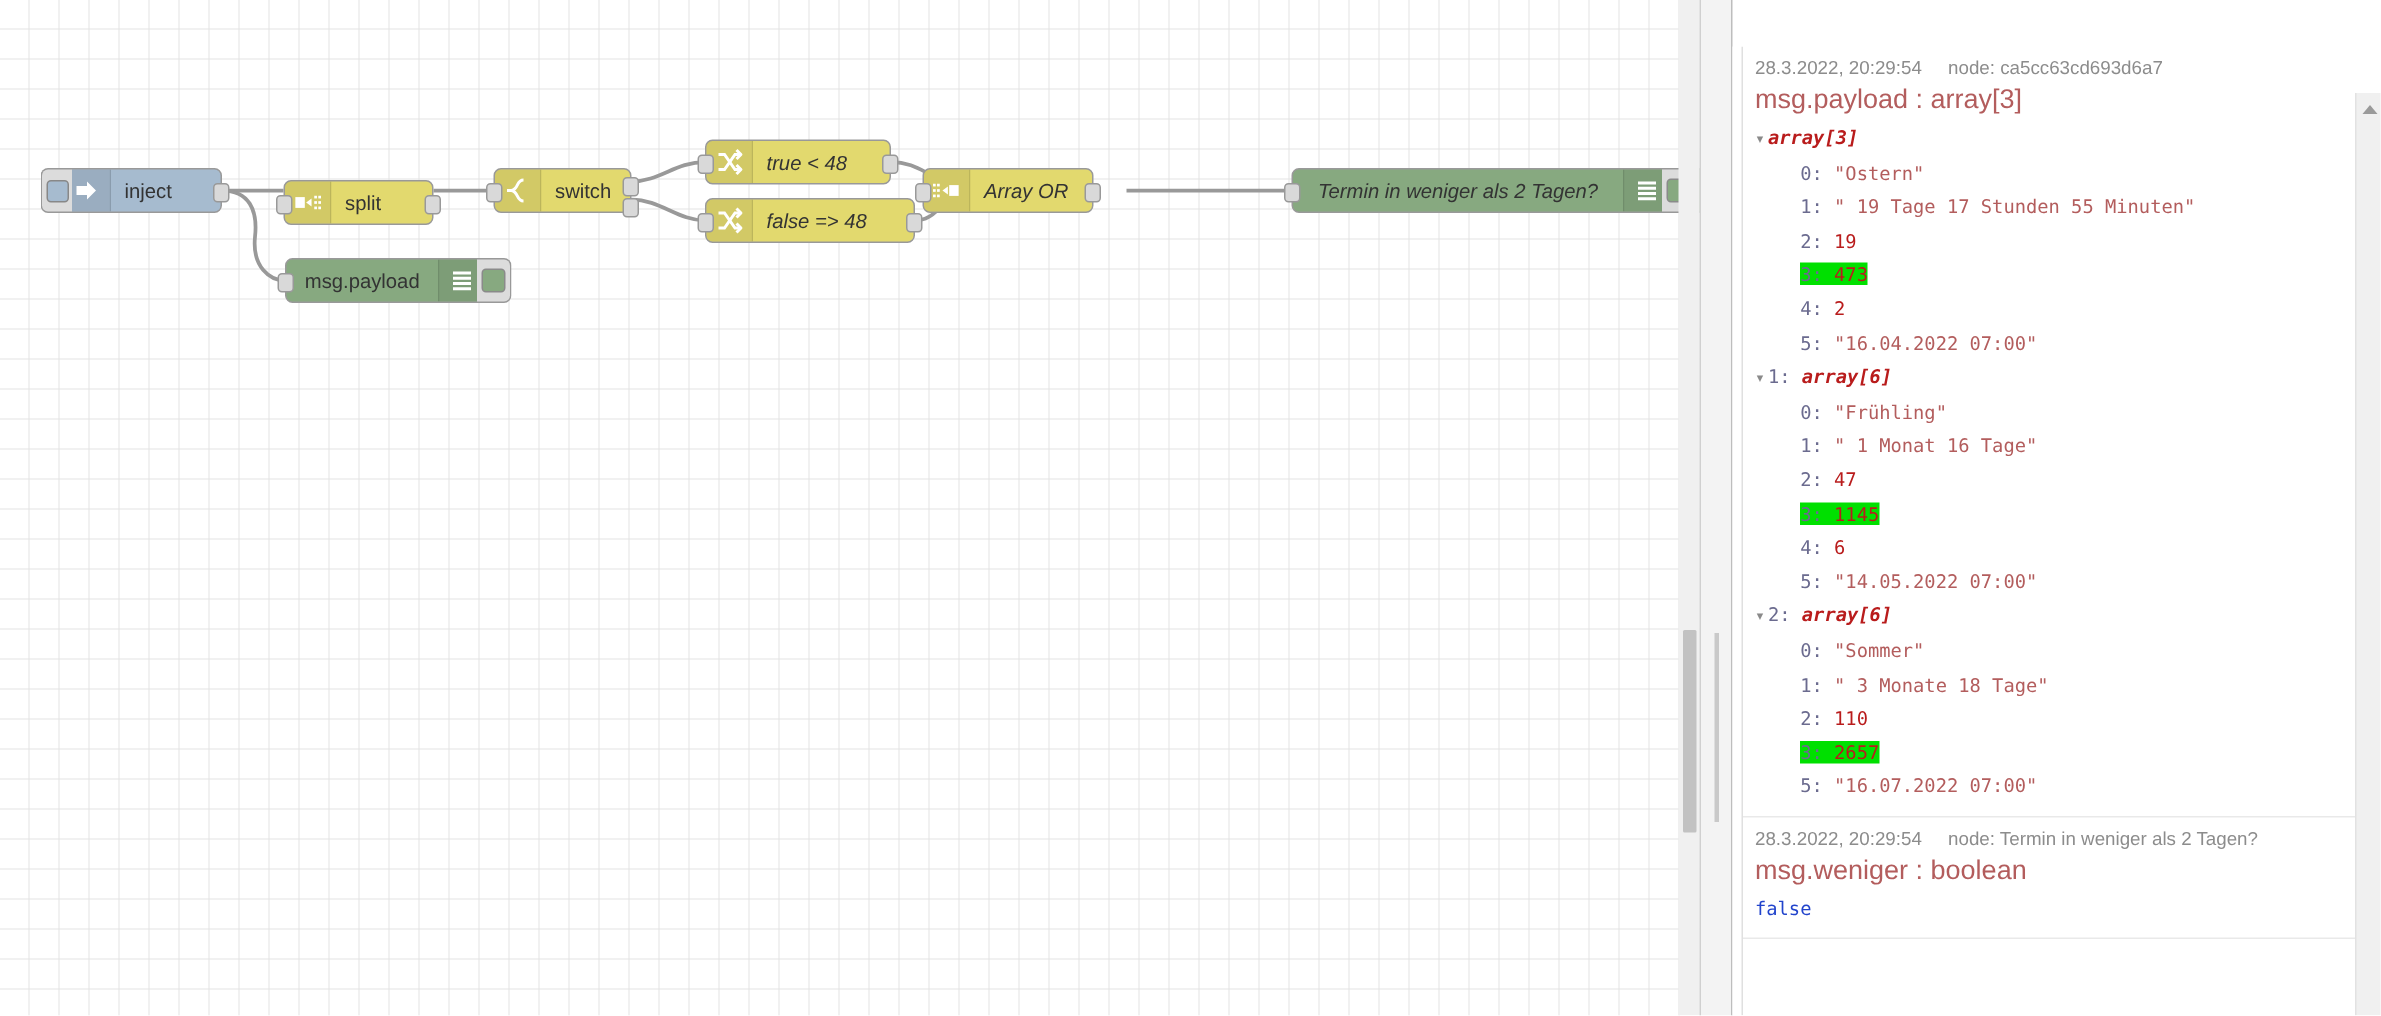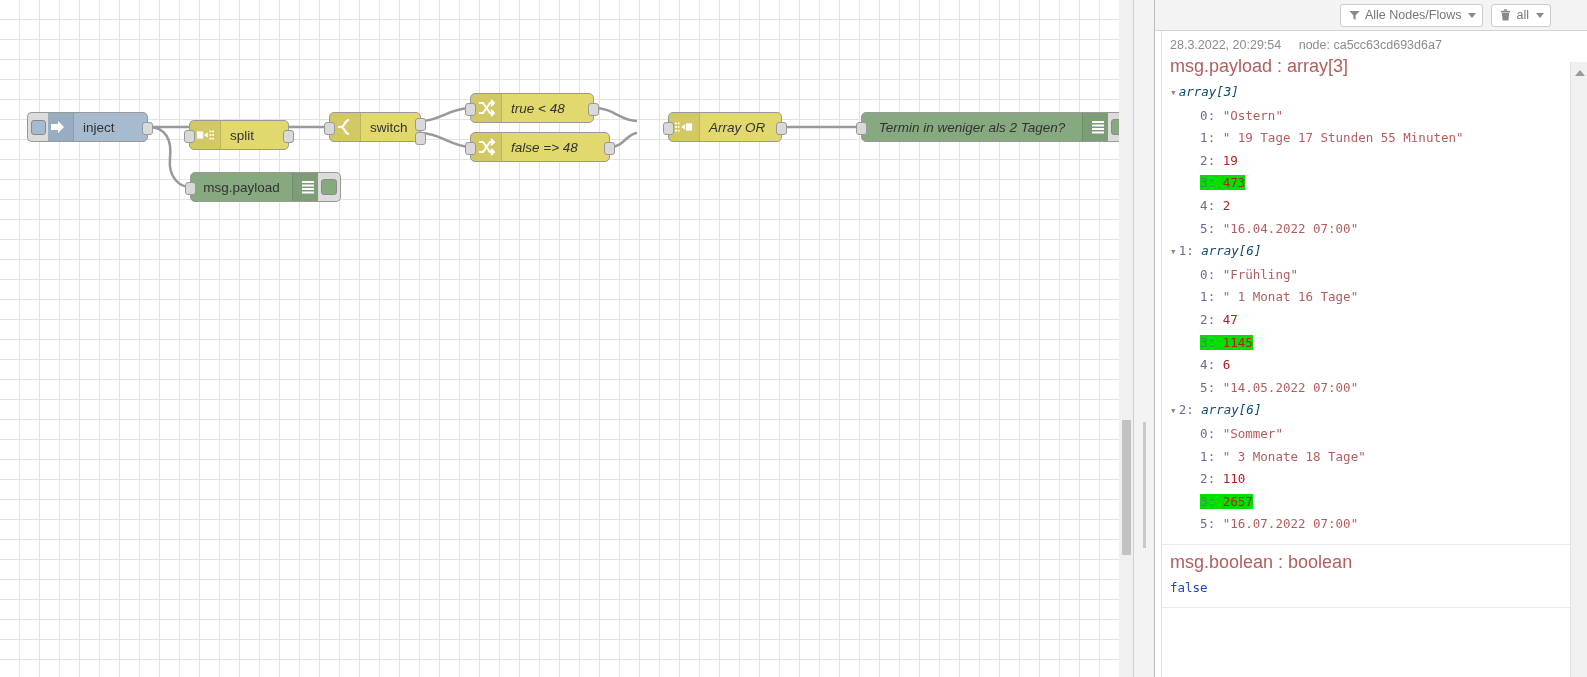--- a/index.html
+++ b/index.html
@@ -251,21 +251,21 @@
   }
   .msg-body {
     font-family: "DejaVu Sans Mono", monospace;
     font-size: 12.5px;
     line-height: 22.6px;
     padding: 0 8px 2px 8px;
   }
   .row { white-space: pre; }
   .tw { color: #8a8a8a; font-size: 11px; margin-right: 2px; }
   .tkey   { color: #6b6b8f; }
-  .tmeta  { color: #0c4a6e; font-style: italic; }
+  .tmeta  { color: #b91c1c; font-style: italic; font-weight: bold; }
   .tstr   { color: #b35d5d; }
   .tnum   { color: #b91c1c; }
   .tbool  { color: #2244cc; }
   .hl { background: #00e000; }
 
   #sb-scroll {
     position: absolute;
     right: 0; top: 31px;
     width: 17px; bottom: 0;
     background: #f0f0f0;
@@ -373,21 +373,21 @@
           <path d="M2 14 H6 L13 4 H16" fill="none" stroke="#ffffff" stroke-width="2"></path>
           <path d="M14 1 l3 3 -3 3" fill="none" stroke="#ffffff" stroke-width="2"></path>
           <path d="M14 11 l3 3 -3 3" fill="none" stroke="#ffffff" stroke-width="2"></path>
         </svg>
       </div>
       <div class="label ital">false =&gt; 48</div>
       <div class="port in"></div>
       <div class="port out"></div>
     </div>
 
-    <div class="node func" style="left:668px; top:112px; width:114px;">
+    <div class="node func" style="left:615px; top:112px; width:114px;">
       <div class="icon-box">
         <svg class="gl" width="18" height="14" viewBox="0 0 20 14">
           <g fill="#ffffff">
             <rect x="0" y="2" width="2" height="2"></rect>
               <rect x="3" y="2" width="2" height="2"></rect>
             <rect x="0" y="6" width="2" height="2"></rect>
               <rect x="3" y="6" width="2" height="2"></rect>
             <rect x="0" y="10" width="2" height="2"></rect>
               <rect x="3" y="10" width="2" height="2"></rect>
           </g>
@@ -442,42 +442,20 @@
       <div class="thumb"></div>
     </div>
   </div>
 
   <div id="divider">
     <div class="grip"></div>
   </div>
 
   <div id="sidebar">
 
-    <div id="sb-toolbar">
-      <div class="tb-btn">
-        <span class="tb-ico">
-          <svg width="11" height="11" viewBox="0 0 12 12">
-            <path d="M0.5 1 H11.5 L7.2 6 V11 L4.8 9.5 V6 z" fill="#8a8a8a"></path>
-          </svg>
-        </span>
-        <span>Alle Nodes/Flows</span>
-        <span class="caret"></span>
-      </div>
-      <div class="tb-btn">
-        <span class="tb-ico">
-          <svg width="11" height="12" viewBox="0 0 12 13">
-            <rect x="1" y="2" width="10" height="1.6" fill="#8a8a8a"></rect>
-            <path d="M2 4 H10 L9.2 12.5 H2.8 z" fill="#8a8a8a"></path>
-            <rect x="4.2" y="0.3" width="3.6" height="1.6" fill="#8a8a8a"></rect>
-          </svg>
-        </span>
-        <span>all</span>
-        <span class="caret"></span>
-      </div>
-    </div>
 
     <div id="sb-body">
       <div id="msg-list">
 
         <div class="msg">
           <div class="msg-head">
             <span class="tstamp">28.3.2022, 20:29:54</span>
             <span class="nodelbl">node: ca5cc63cd693d6a7</span>
           </div>
           <div class="msg-topic">msg.payload : array[3]</div>
@@ -501,21 +479,25 @@
                 <div class="row">    <span class="tkey">0:</span> <span class="tstr">"Sommer"</span></div>
                 <div class="row">    <span class="tkey">1:</span> <span class="tstr">" 3 Monate 18 Tage"</span></div>
                 <div class="row">    <span class="tkey">2:</span> <span class="tnum">110</span></div>
                 <div class="row">    <span class="hl"><span class="tkey">3:</span> <span class="tnum">2657</span></span></div>
                 <div class="row">    <span class="tkey">5:</span> <span class="tstr">"16.07.2022 07:00"</span></div>
               </div>
           </div>
         </div>
 
         <div class="msg">
-          <div class="msg-topic">msg.boolean : boolean</div>
+          <div class="msg-head">
+            <span class="tstamp">28.3.2022, 20:29:54</span>
+            <span class="nodelbl">node: Termin in weniger als 2 Tagen?</span>
+          </div>
+          <div class="msg-topic">msg.weniger : boolean</div>
           <div class="msg-body">
             <div class="row"><span class="tbool">false</span></div>
           </div>
         </div>
 
       </div>
       <div id="sb-scroll">
         <div class="up"></div>
       </div>
     </div>

